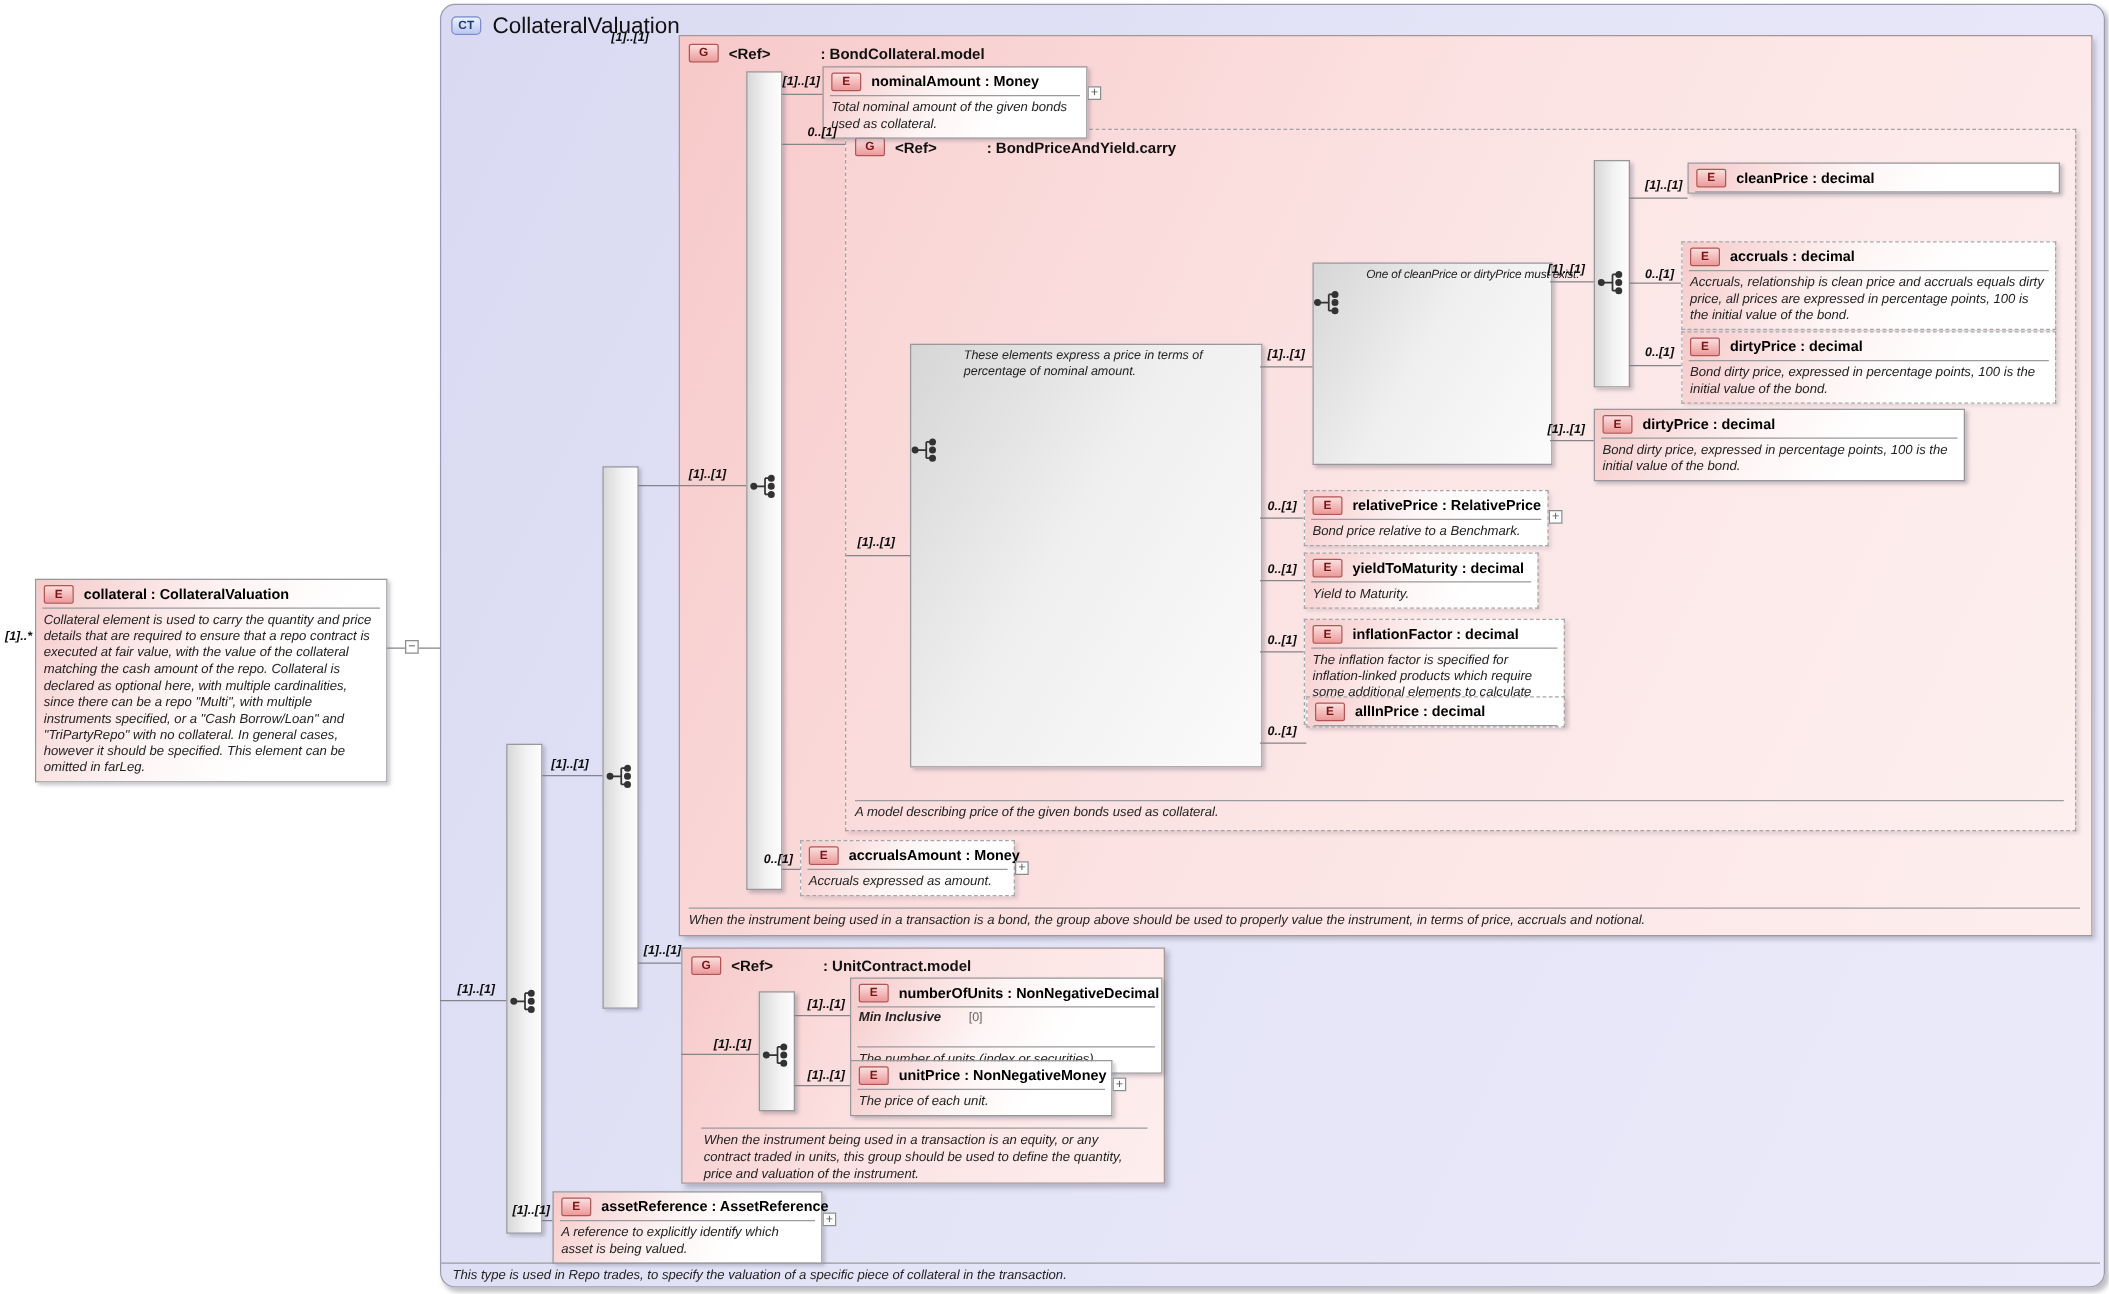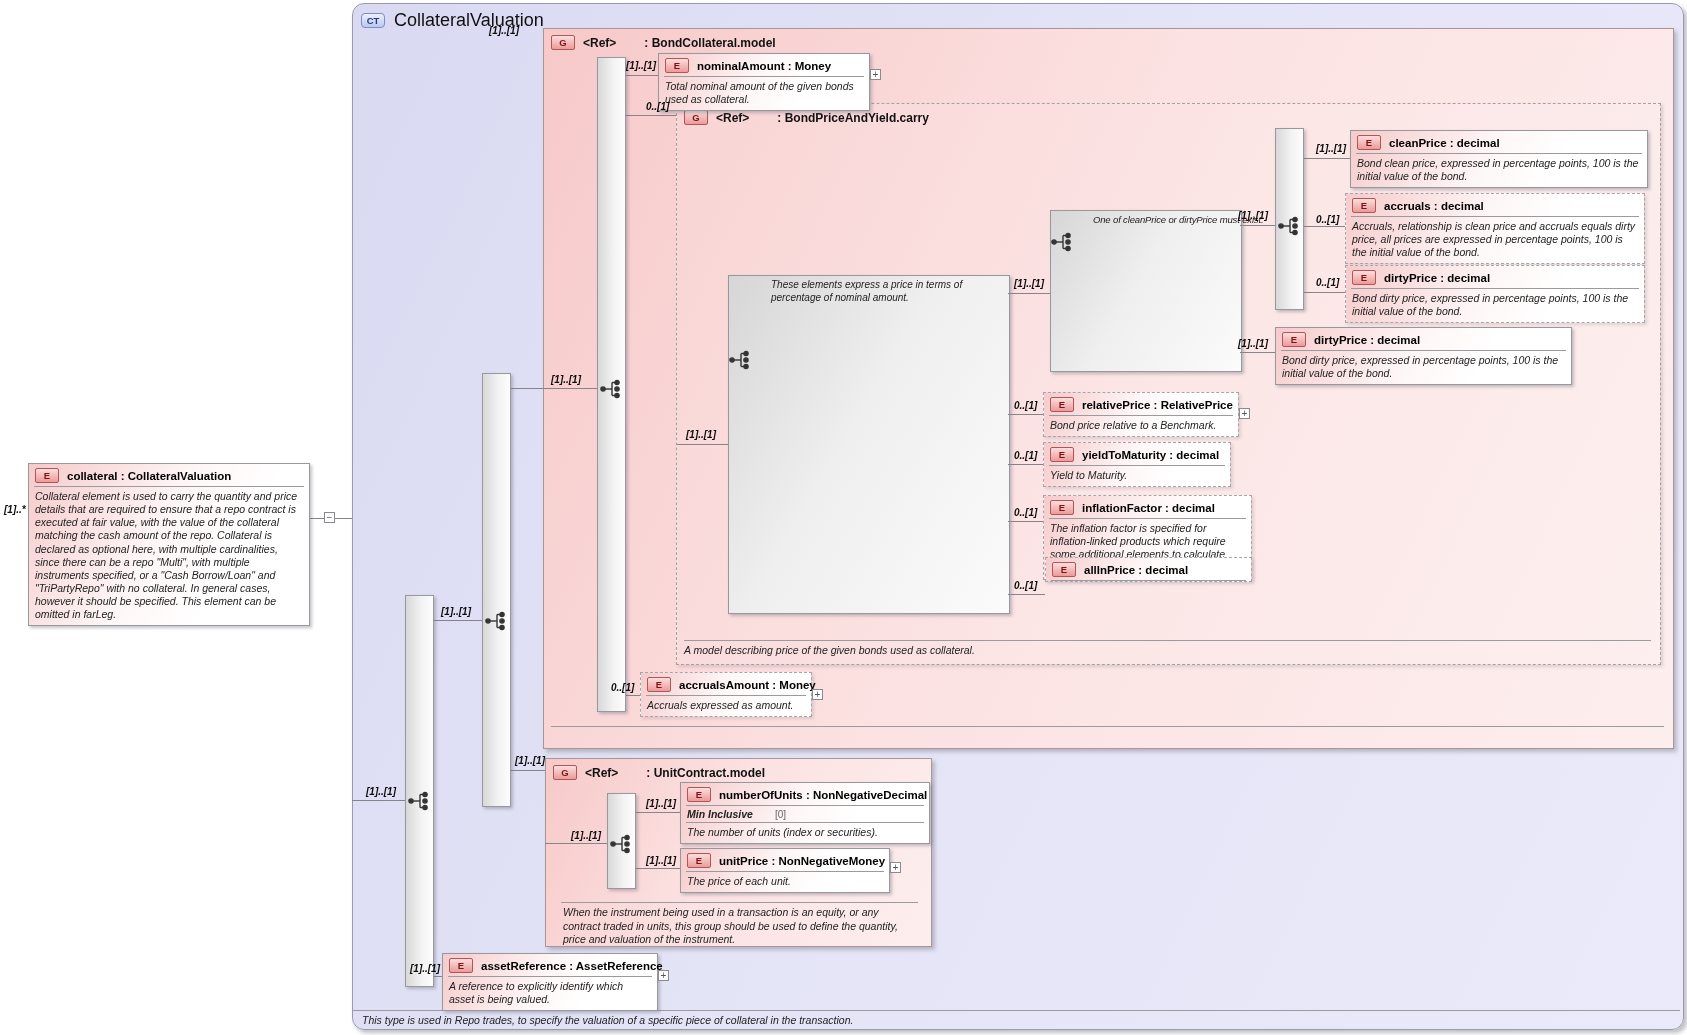--- a/index.html
+++ b/index.html
@@ -23,34 +23,34 @@
          border:1px solid #7b8cc9;border-radius:4px;}
 
   
   .group{background:linear-gradient(115deg,#f7c9c9 0%,#fce2e2 45%,#fdeeee 100%);
          border:1px solid #a89595;box-shadow:3px 3px 4px rgba(110,110,125,.4);}
   .group.dashed{border:1px dashed #a8a0a0;
          background:linear-gradient(115deg,#f9d4d4 0%,#fce6e6 50%,#fdefef 100%);
          box-shadow:2px 2px 3px rgba(110,110,125,.22);}
   .group-head{display:flex;align-items:center;gap:8px;padding:6px 7px;}
   .group-ref{font-weight:bold;font-size:12px;color:#111;}
-  .group-name{font-weight:bold;font-size:12px;color:#111;margin-left:20px;white-space:nowrap;text-align:center;}
+  .group-name{font-weight:bold;font-size:12px;color:#111;margin-left:32px;white-space:nowrap;text-align:center;}
   .gfoot-sep{height:1px;background:#9a9aa0;}
   .gfoot{font-style:italic;font-size:10.5px;color:#222;line-height:1.3;}
 
   
   .elem{background:linear-gradient(120deg,#f6caca 0%,#fef6f6 45%,#ffffff 70%);
         border:1px solid #98989c;box-shadow:2px 2px 3px rgba(110,110,125,.4);
         display:flex;flex-direction:column;}
   .elem.opt{border:1px dashed #a6a6aa;box-shadow:2px 2px 3px rgba(110,110,125,.2);}
   .elem-head{display:flex;align-items:center;gap:8px;padding:4px 6px 2px 6px;}
   .elem-title{font-weight:bold;font-size:11.5px;color:#000;white-space:nowrap;}
   .sep{height:1px;background:#9a9aa0;margin:1px 5px 0 5px;}
   .doc{font-style:italic;font-size:10.5px;color:#222;line-height:1.25;padding:3px 6px 4px 6px;}
-  .facet-row{display:flex;align-items:center;gap:22px;padding:2px 6px 1px 6px;}
+  .facet-row{display:flex;align-items:center;gap:22px;padding:2px 6px 16px 6px;}
   .facet-name{font-style:italic;font-weight:bold;font-size:10.5px;color:#222;}
   .facet-value{font-size:10px;color:#666;}
 
   
   .gray-note{background:linear-gradient(120deg,#d6d6d6 0%,#efefef 45%,#fbfbfb 100%);
         border:1px solid #98989c;box-shadow:2px 2px 3px rgba(110,110,125,.4);
         display:flex;flex-direction:row;}
   .icon-area{display:flex;align-items:center;justify-content:center;flex:0 0 auto;}
   .note-sep{height:1px;background:#88888e;margin:0 6px;}
   .note-text{font-style:italic;font-size:10px;color:#222;padding:3px 6px;line-height:1.25;}
@@ -84,20 +84,21 @@
   <div class="abs ct-foot" style="left:362px;top:1014px;width:1200px;">This type is used in Repo trades, to specify the valuation of a specific piece of collateral in the transaction.</div>
 
   <div class="abs group" style="left:543px;top:28px;width:1129px;height:719px;">
     <div class="group-head">
       <span class="badge">G</span>
       <span class="group-ref">&lt;Ref&gt;</span>
       <span class="group-name">: BondCollateral.model</span>
     </div>
   </div>
   <div class="abs gfoot-sep" style="left:551px;top:726px;width:1113px;"></div>
+  <div class="abs gfoot" style="left:551px;top:730px;width:1110px;">When the instrument being used in a transaction is a bond, the group above should be used to properly value the instrument, in terms of price, accruals and notional.</div>
 
   <div class="abs group dashed" style="left:676px;top:103px;width:983px;height:560px;">
     <div class="group-head">
       <span class="badge">G</span>
       <span class="group-ref">&lt;Ref&gt;</span>
       <span class="group-name">: BondPriceAndYield.carry</span>
     </div>
   </div>
   <div class="abs gfoot-sep" style="left:684px;top:640px;width:967px;"></div>
   <div class="abs gfoot" style="left:684px;top:644px;width:950px;">A model describing price of the given bonds used as collateral.</div>
@@ -262,21 +263,20 @@
     <div class="sep"></div>
     <div class="doc">Total nominal amount of the given bonds used as collateral.</div>
   </div>
 
   <div class="abs elem" style="left:1350px;top:130px;width:296px;">
     <div class="elem-head">
         <span class="badge">E</span>
       <span class="elem-title">cleanPrice : decimal</span>
       </div>
     <div class="sep"></div>
-    <div class="doc">Bond clean price, expressed in percentage points, 100 is the initial value of the bond.</div>
   </div>
 
   <div class="abs elem opt" style="left:1345px;top:193px;width:298px;">
     <div class="elem-head">
         <span class="badge">E</span>
       <span class="elem-title">accruals : decimal</span>
       </div>
     <div class="sep"></div>
     <div class="doc">Accruals, relationship is clean price and accruals equals dirty price, all prices are expressed in percentage points, 100 is the initial value of the bond.</div>
   </div>

